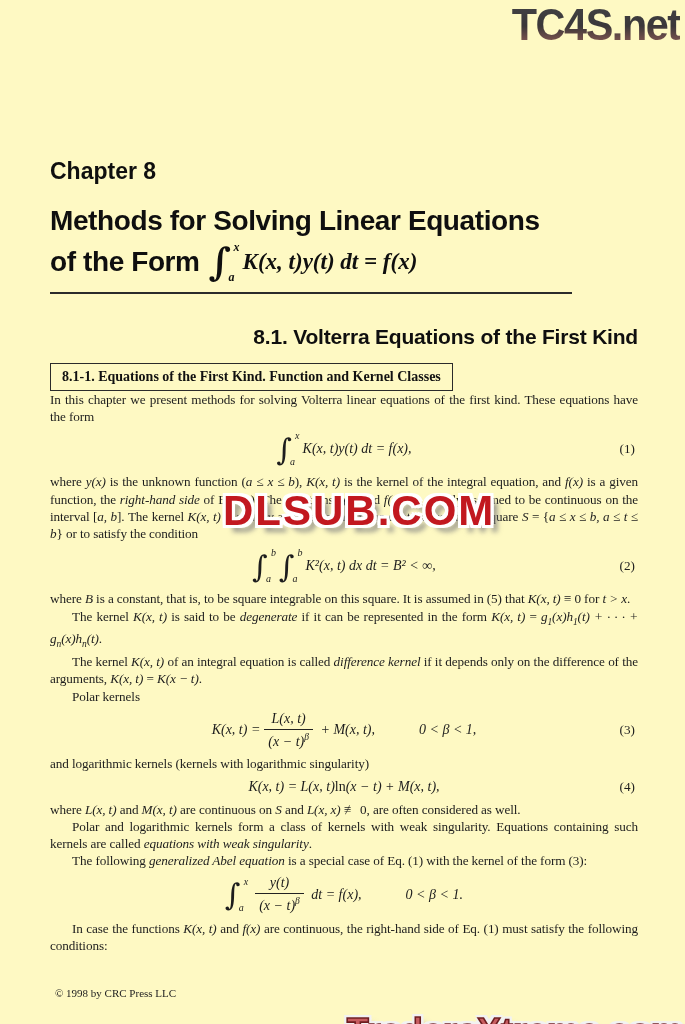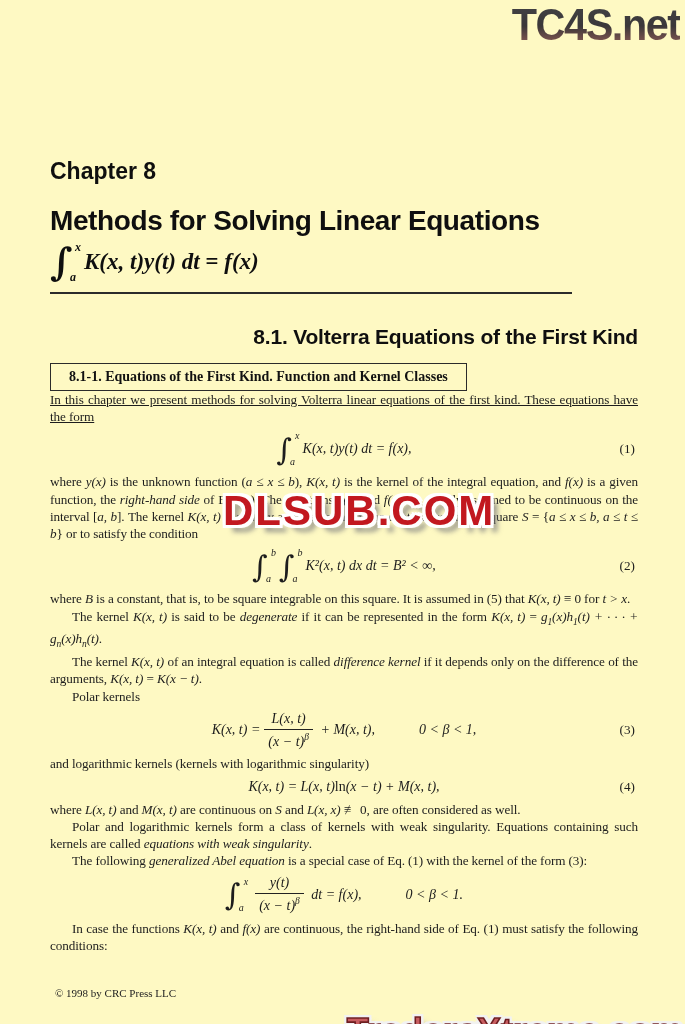--- a/index.html
+++ b/index.html
@@ -10,26 +10,26 @@
   
   .chapter{font:700 23px/1 "Liberation Sans","DejaVu Sans",sans-serif;color:#0f0f0f;margin:0 0 20px;}
   .title{font:700 28px/1.3 "Liberation Sans","DejaVu Sans",sans-serif;color:#0f0f0f;letter-spacing:-0.4px;margin:0;}
   .title-line2{display:flex;align-items:center;gap:9px;margin-top:2px;}
   .tmath{font-family:"Liberation Serif","DejaVu Serif",serif;font-weight:700;font-style:italic;
          font-size:23px;display:inline-flex;align-items:center;letter-spacing:0;}
   .tmath .isign{font-size:38px;font-weight:700;}
   .tmath .ibnds{height:42px;font-size:12px;}
   .rule{border:0;border-top:2px solid #2b2b2b;width:522px;margin:9px 0 0;}
   .sec{font:700 21px/1.2 "Liberation Sans","DejaVu Sans",sans-serif;color:#0f0f0f;margin:30px 0 0;letter-spacing:-0.2px;text-align:right;}
-  .subsec{display:inline-block;border:1px solid #2b2b2b;padding:4px 18px 5px;margin:13px 0 0;
+  .subsec{display:inline-block;border:1px solid #2b2b2b;padding:4px 11px 5px;margin:13px 0 0;
           font:700 14px/1.25 "Liberation Serif","DejaVu Serif",serif;color:#111;}
 
   
   p.body{font-size:13.2px;line-height:17.2px;text-align:justify;margin:0;letter-spacing:-0.1px;}
-  .mt{margin-top:8px;text-decoration:underline;}
+  .mt{margin-top:8px;}
   .ind{text-indent:22px;}
   i{font-style:italic;}
   sub.sb{font-size:9.5px;}
 
   
   .eqrow{position:relative;display:flex;justify-content:center;align-items:center;margin:6px 0;}
   .eq{display:inline-flex;align-items:center;font-style:italic;font-size:14px;letter-spacing:0;}
   .eqno{position:absolute;right:3px;top:50%;transform:translateY(-50%);
         font-size:13.2px;font-style:normal;}
   .igrp{display:inline-flex;align-items:center;margin-right:3px;}
@@ -77,20 +77,21 @@
 
   <div class="wm-top">TC4S.net</div>
 
   <div class="content">
 
     <div class="chapter">Chapter 8</div>
 
     <div class="title">
       <div>Methods for Solving Linear Equations</div>
       <div class="title-line2">
+        <span>of the Form</span>
         <span class="tmath">
           <span class="igrp">
               <span class="isign">∫</span>
               <span class="ibnds">
                 <span class="bu">x</span>
                 <span class="bl">a</span>
               </span>
             </span>
           <span>K(x, t)y(t) dt = f(x)</span>
         </span>

